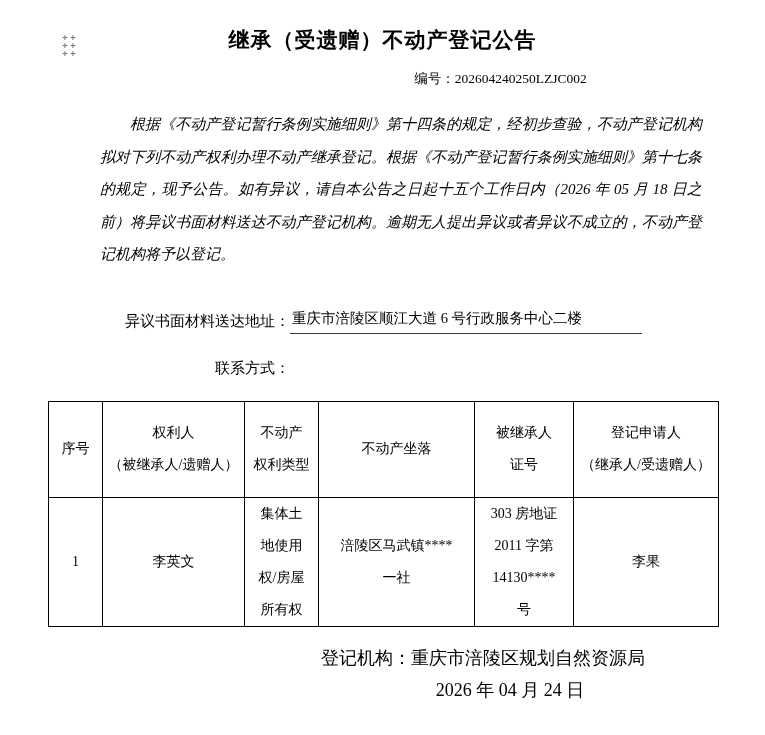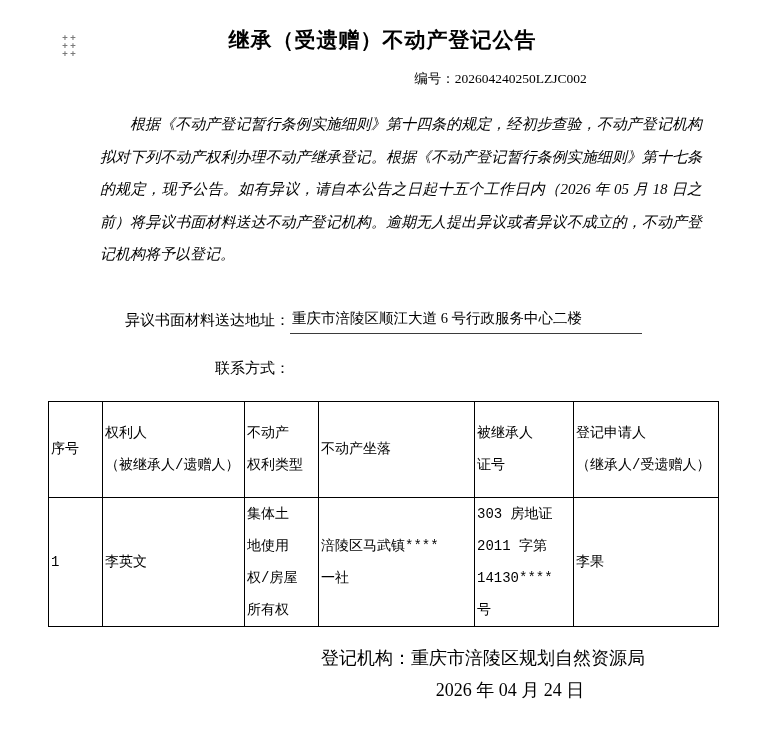--- a/index.html
+++ b/index.html
@@ -43,21 +43,21 @@
 
   .body-par {
     margin: 20px 63px 0 100px;
     font-size: 15px;
     line-height: 32.5px;
     text-align: justify;
     text-indent: 2em;
     font-style: italic;
   }
 
-  .field-row { display: flex; align-items: center; }
+  .field-row { display: flex; align-items: flex-end; }
   .field-row.address { margin-top: 36px; }
   .field-row.contact { margin-top: 21px; }
   .field-label {
     width: 290px;
     text-align: right;
     font-size: 15px;
     line-height: 26px;
   }
   .field-value {
     width: 352px;
@@ -70,27 +70,26 @@
 
   table.reg-table {
     margin: 20px 0 0 48px;
     width: 670px;
     border-collapse: collapse;
     table-layout: fixed;
     font-size: 14px;
   }
   .reg-table th, .reg-table td {
     border: 1px solid #000000;
-    text-align: left;
+    text-align: center;
     vertical-align: middle;
     font-weight: normal;
     white-space: pre-line;
     line-height: 32px;
     padding: 0 2px;
-    font-family: Liberation Mono, monospace;
   }
   .reg-table thead tr { height: 96px; }
   .reg-table tbody tr { height: 127px; }
 
   .footer {
     margin: 15px 0 0 248px;
     width: 470px;
     text-align: center;
     font-size: 18px;
     line-height: 32px;

